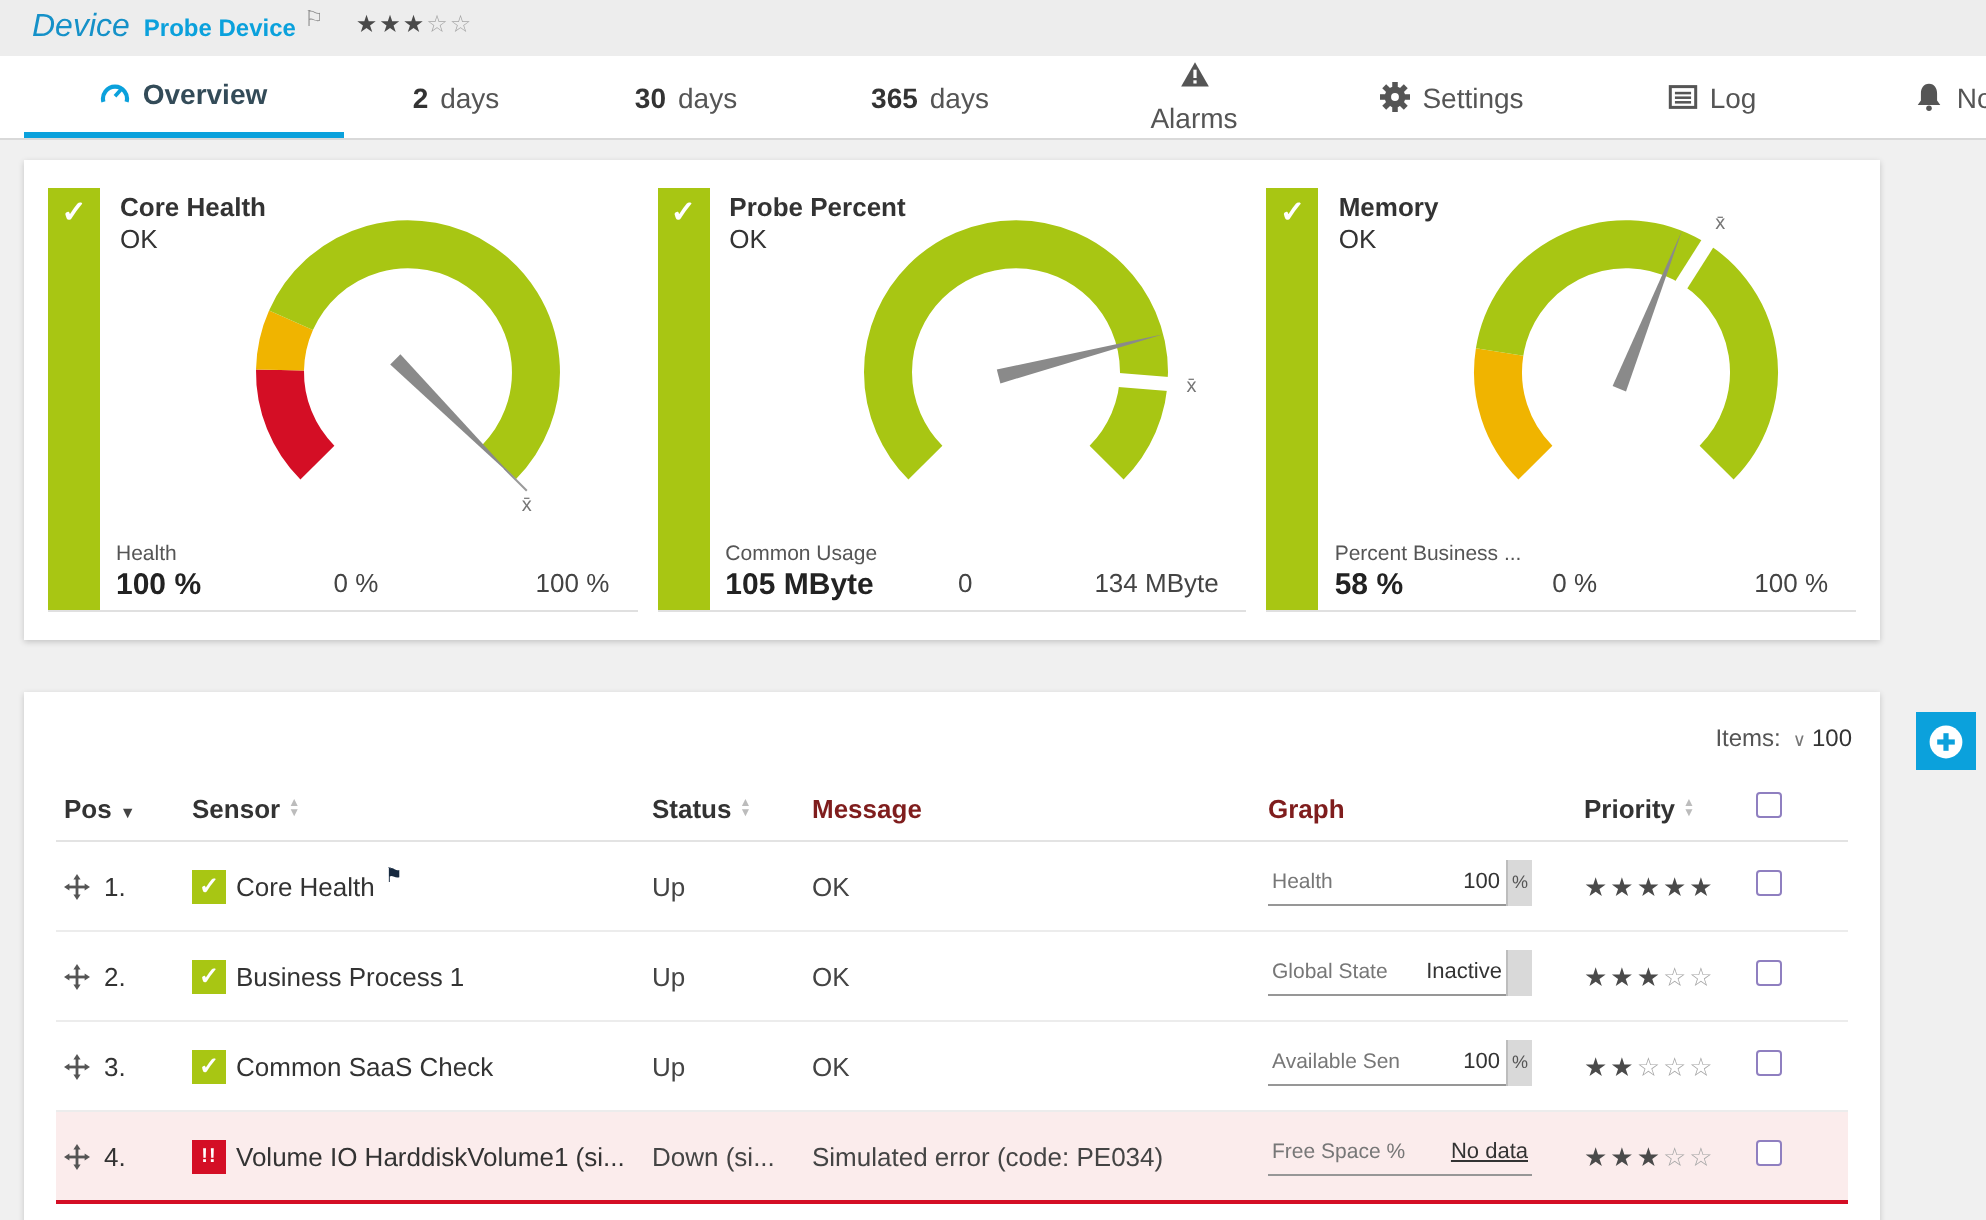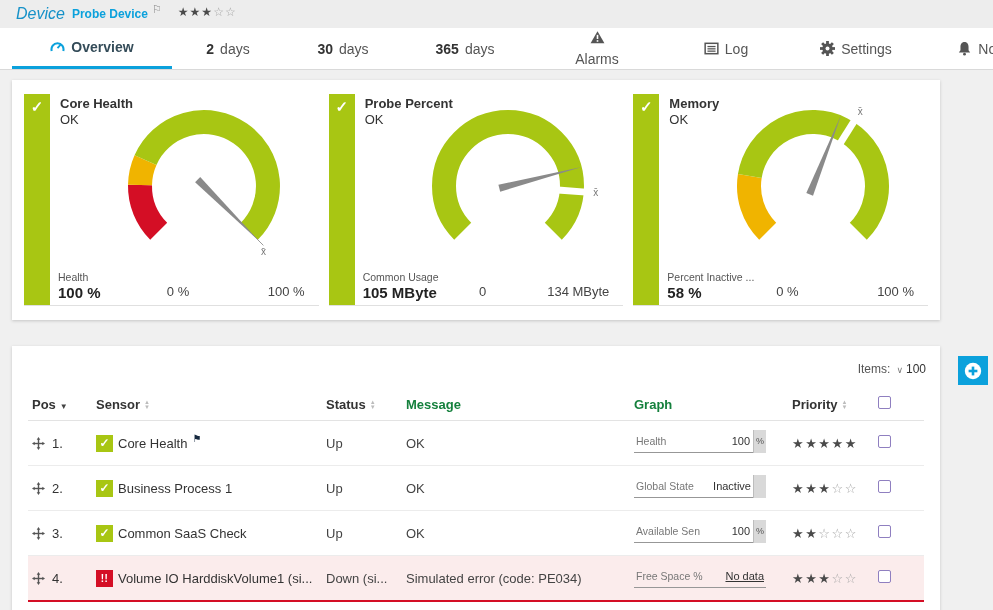--- a/index.html
+++ b/index.html
@@ -52,21 +52,21 @@
   .table-card { background:#fff; margin:26px 53px 0 12px; box-shadow:0 1px 3px rgba(0,0,0,.18);
                 height:300px; }
   .items-row { text-align:right; padding:16px 14px 10px; font-size:12px; color:#555; }
   .items-row .cnt { color:#333; }
   .items-row .chev { font-size:9px; color:#777; margin:0 3px 0 6px; }
   table.sensors { border-collapse:collapse; margin:0 16px; width:896px; table-layout:fixed; }
   table.sensors col.c-pos{width:64px;} col.c-sensor{width:230px;} col.c-status{width:80px;}
   col.c-message{width:228px;} col.c-graph{width:158px;} col.c-priority{width:86px;} col.c-check{width:50px;}
   th { text-align:left; font-size:13px; color:#333; font-weight:bold; padding:10px 4px 8px;
        border-bottom:1px solid #e3e3e3; }
-  th.soft { color:#15803d; }
+  th.soft { color:#7f1d1d; }
   .sort-one { font-size:8px; color:#444; margin-left:4px; }
   .sort-two { display:inline-block; vertical-align:middle; margin-left:4px; line-height:0; }
   .sort-two span { display:block; font-size:6px; color:#bcbcbc; line-height:5px; }
   td { font-size:13px; color:#444; padding:9px 4px; border-top:1px solid #ececec; }
   tr.row:first-child td { border-top:none; }
   tr.error td { background:#fbecec; border-bottom:2px solid #d40e25; }
   .poscell { display:flex; align-items:center; gap:7px; color:#333; }
   .namecell { display:flex; align-items:center; gap:5px; }
   .sicon { width:17px; height:17px; flex:0 0 17px; display:flex; align-items:center;
            justify-content:center; color:#fff; font-weight:bold; }
@@ -126,50 +126,50 @@
           <polygon points="6.5,1 12.5,11.5 0.5,11.5" fill="#555"></polygon>
                 <rect x="5.8" y="4.2" width="1.4" height="3.6" fill="#fff"></rect>
                 <rect x="5.8" y="8.8" width="1.4" height="1.4" fill="#fff"></rect>
         </svg>
       </span>
       <span>Alarms</span>
     </div>
     <div class="tab">
       <span class="icn">
         <svg width="15" height="15" viewBox="0 0 13 13">
-          <rect x="1" y="2" width="11" height="9" fill="none" stroke="#555" stroke-width="1.3"></rect>
-                <line x1="3" y1="4.8" x2="10" y2="4.8" stroke="#555" stroke-width="1.1"></line>
-                <line x1="3" y1="6.8" x2="10" y2="6.8" stroke="#555" stroke-width="1.1"></line>
-                <line x1="3" y1="8.8" x2="10" y2="8.8" stroke="#555" stroke-width="1.1"></line>
-        </svg>
-      </span>
-      <span>Log</span>
-    </div>
-    <div class="tab">
-      <span class="icn">
-        <svg width="15" height="15" viewBox="0 0 13 13">
           <g transform="translate(6.5 6.5)">
             <circle r="4.5" fill="#555"></circle>
             <rect x="-1.2" y="-6.6" width="2.4" height="2.8" fill="#555" transform="rotate(0 0 0)"></rect>
             <rect x="-1.2" y="-6.6" width="2.4" height="2.8" fill="#555" transform="rotate(45 0 0)"></rect>
             <rect x="-1.2" y="-6.6" width="2.4" height="2.8" fill="#555" transform="rotate(90 0 0)"></rect>
             <rect x="-1.2" y="-6.6" width="2.4" height="2.8" fill="#555" transform="rotate(135 0 0)"></rect>
             <rect x="-1.2" y="-6.6" width="2.4" height="2.8" fill="#555" transform="rotate(180 0 0)"></rect>
             <rect x="-1.2" y="-6.6" width="2.4" height="2.8" fill="#555" transform="rotate(225 0 0)"></rect>
             <rect x="-1.2" y="-6.6" width="2.4" height="2.8" fill="#555" transform="rotate(270 0 0)"></rect>
             <rect x="-1.2" y="-6.6" width="2.4" height="2.8" fill="#555" transform="rotate(315 0 0)"></rect>
             <circle r="1.7" fill="#fff"></circle>
           </g>
         </svg>
       </span>
       <span>Settings</span>
     </div>
     <div class="tab">
       <span class="icn">
         <svg width="15" height="15" viewBox="0 0 13 13">
+          <rect x="1" y="2" width="11" height="9" fill="none" stroke="#555" stroke-width="1.3"></rect>
+                <line x1="3" y1="4.8" x2="10" y2="4.8" stroke="#555" stroke-width="1.1"></line>
+                <line x1="3" y1="6.8" x2="10" y2="6.8" stroke="#555" stroke-width="1.1"></line>
+                <line x1="3" y1="8.8" x2="10" y2="8.8" stroke="#555" stroke-width="1.1"></line>
+        </svg>
+      </span>
+      <span>Log</span>
+    </div>
+    <div class="tab">
+      <span class="icn">
+        <svg width="15" height="15" viewBox="0 0 13 13">
           <path d="M6.5 0.8 C4.1 0.8 3 2.8 3 5 L3 8 L1.6 10 L11.4 10 L10 8 L10 5 C10 2.8 8.9 0.8 6.5 0.8 Z" fill="#555"></path>
                 <circle cx="6.5" cy="11.4" r="1.2" fill="#555"></circle>
         </svg>
       </span>
       <span>Notifications</span>
     </div>
   </div>
 
 <div class="gauge-card">
   <div class="gauge-row" id="gauge-row">
@@ -225,21 +225,21 @@
     </div>
     <svg class="gsvg" width="228" height="172" viewBox="0 0 228 172">
           <path d="M 69.7 137.3 A 64 64 0 0 1 51.8 82.0" fill="none" stroke="#f0b400" stroke-width="24"></path>
           <path d="M 51.8 82.0 A 64 64 0 1 1 160.3 137.3" fill="none" stroke="#a8c613" stroke-width="24"></path>
           <line x1="141.79133974894984" y1="49.78360372489925" x2="156.79449000836175" y2="26.142421810842833" stroke="#ffffff" stroke-width="7"></line>
            <text x="162.1527579581517" y="20.69914255582269" font-size="10" fill="#777" text-anchor="middle">x̄</text>
           <polygon points="143.0,21.3 108.3,99.0 115.0,101.7" fill="#8a8a8a"></polygon>
         </svg>
     <div class="gfoot">
       <div class="gchan">
-        <div class="glabel">Percent Inactive ...</div>
+        <div class="glabel">Percent Business ...</div>
         <div class="gvalue">58 %</div>
       </div>
       <span class="gmin">0 %</span>
       <span class="gmax">100 %</span>
     </div>
       </div>
     </div>
 </div>
 
 <div class="table-card">

